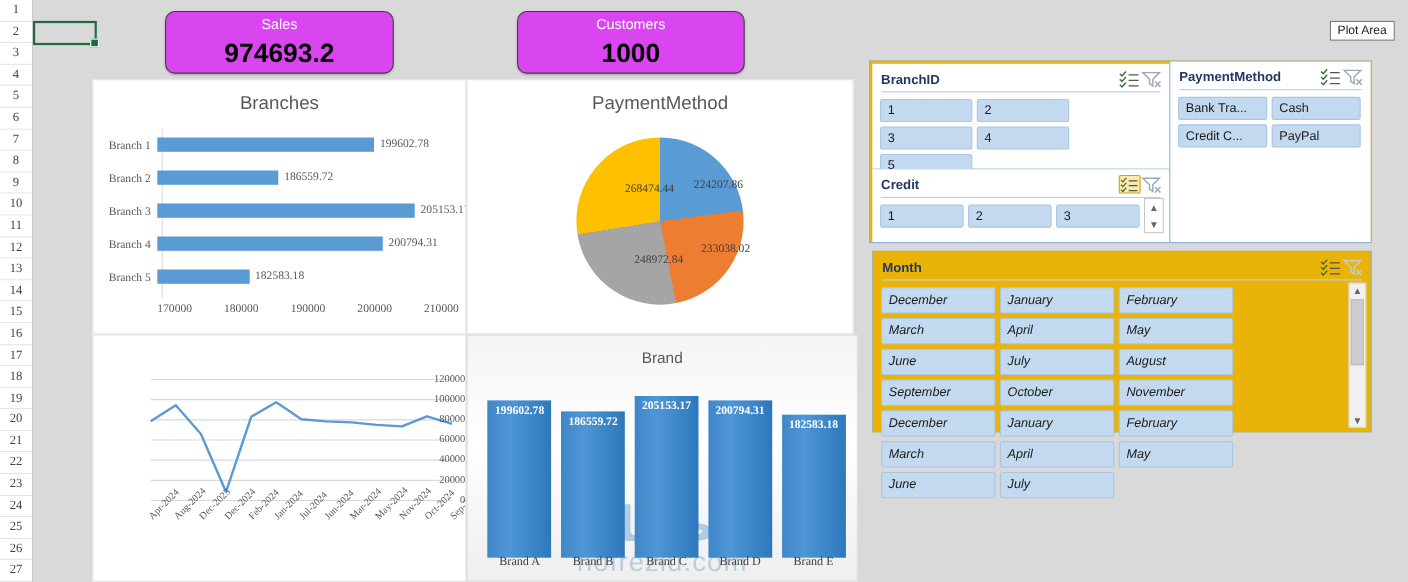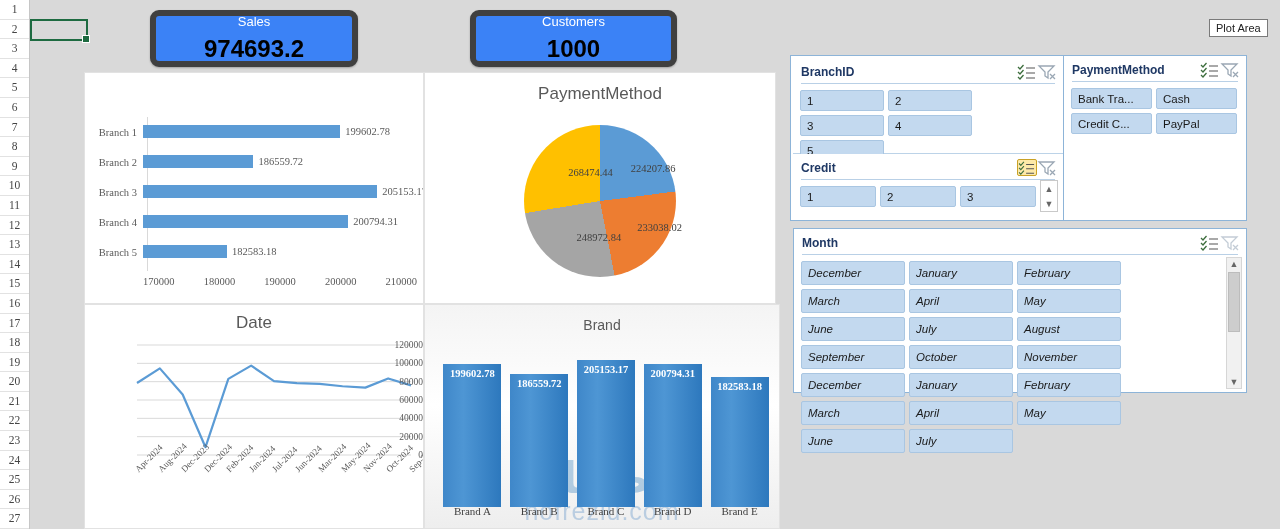--- a/index.html
+++ b/index.html
@@ -36,22 +36,22 @@
   #active-cell:after{
     content:""; position:absolute; right:-4px; bottom:-4px;
     width:6px; height:6px; background:#1e6b41;
     border:1px solid #ffffff;
   }
 
   
   .kpi {
     position:absolute;
     border-radius:9px;
-    background:#3b82f6;
-    border:6px solid #404040;
+    background:#d946ef;
+    border:1px solid #404040;
     box-shadow:0 1px 2px rgba(0,0,0,.25);
     display:flex; flex-direction:column;
     align-items:center; justify-content:center;
     z-index:4;
   }
   .kpi-title { color:#ffffff; font-size:13px; margin-bottom:6px; }
   .kpi-value { color:#000000; font-size:24px; font-weight:bold; }
   #kpi-sales    { left:150px; top:10px; width:208px; height:57px; }
   #kpi-customers{ left:470px; top:10px; width:207px; height:57px; }
 
@@ -159,21 +159,21 @@
   }
   #brand-cats {
     position:absolute; left:14px; right:6px; top:200px;
     display:flex; justify-content:space-around; z-index:2;
   }
   .col-cat { width:64px; text-align:center; font-size:11px; color:#404040;
              font-family:"Liberation Serif", serif; }
 
   
   .slicer-group {
-    position:absolute; background:#ffffff;
+    position:absolute; background:#eab308;
     border:1px solid #8db4d8; z-index:5;
   }
   #slicer-panel-top { left:790px; top:55px; width:457px; height:166px; }
   #slicer-month     { left:793px; top:228px; width:454px; height:165px; }
 
   .slicer {
     position:absolute; background:#ffffff;
     border:1px solid #a8c6e0;
   }
   #slicer-branchid { left:2px;   top:2px;   width:270px; height:96px; border:none; border-bottom:1px solid #bcd3e8; }
@@ -282,20 +282,21 @@
 <div class="kpi" id="kpi-sales">
   <div class="kpi-title">Sales</div>
   <div class="kpi-value">974693.2</div>
 </div>
 <div class="kpi" id="kpi-customers">
   <div class="kpi-title">Customers</div>
   <div class="kpi-value">1000</div>
 </div>
 
 <div class="panel" id="panel-branches">
+  <div class="panel-title">Branches</div>
   <div class="vaxis-line"></div>
   <div class="hbar-rows" id="branches-rows">
       <div class="hbar-row">
         <div class="hbar-cat">Branch 1</div>
         <div class="hbar-track">
           <div class="hbar-fill" style="width: 70.4828%;"></div>
           <div class="hbar-lbl" style="left: 70.4828%;">199602.78</div>
         </div>
       </div>
       <div class="hbar-row">
@@ -341,21 +342,20 @@
   <div id="pie-wrap">
     <div id="pie" style="background: conic-gradient(rgb(91, 155, 213) 0deg, rgb(91, 155, 213) 82.8105deg, rgb(237, 125, 49) 82.8105deg, rgb(237, 125, 49) 168.882deg, rgb(165, 165, 165) 168.882deg, rgb(165, 165, 165) 260.84deg, rgb(255, 192, 0) 260.84deg, rgb(255, 192, 0) 360deg);"></div>
   <div class="pie-lbl" style="left: 105.101px; top: 42.9978px; transform: translate(-50%, -50%);">224207.86</div>
       <div class="pie-lbl" style="left: 111.666px; top: 101.767px; transform: translate(-50%, -50%);">233038.02</div>
       <div class="pie-lbl" style="left: 50.8501px; top: 112.104px; transform: translate(-50%, -50%);">248972.84</div>
       <div class="pie-lbl" style="left: 42.5022px; top: 47.4711px; transform: translate(-50%, -50%);">268474.44</div>
     </div>
 </div>
 
 <div class="panel" id="panel-date">
-  <div class="panel-title">Date</div>
   <div id="date-plot"><svg width="340" height="120">
         <line x1="52" x2="326" y1="6" y2="6" stroke="#d9d9d9" stroke-width="1"></line>
         <line x1="52" x2="326" y1="24.333333333333332" y2="24.333333333333332" stroke="#d9d9d9" stroke-width="1"></line>
         <line x1="52" x2="326" y1="42.666666666666664" y2="42.666666666666664" stroke="#d9d9d9" stroke-width="1"></line>
         <line x1="52" x2="326" y1="61" y2="61" stroke="#d9d9d9" stroke-width="1"></line>
         <line x1="52" x2="326" y1="79.33333333333333" y2="79.33333333333333" stroke="#d9d9d9" stroke-width="1"></line>
         <line x1="52" x2="326" y1="97.66666666666667" y2="97.66666666666667" stroke="#d9d9d9" stroke-width="1"></line>
         <line x1="52" x2="326" y1="116" y2="116" stroke="#d9d9d9" stroke-width="1"></line>
         <polyline points="52,44.041666666666664 74.83333333333333,29.375000000000004 97.66666666666666,55.49999999999999 120.5,108.20833333333334 143.33333333333331,39.91666666666667 166.16666666666669,26.625 189,42.208333333333336 211.83333333333334,44.041666666666664 234.66666666666666,44.95833333333333 257.5,47.25 280.33333333333337,48.62499999999999 303.16666666666663,39.458333333333336 326,46.333333333333336" fill="none" stroke="#5b9bd5" stroke-width="2.2" stroke-linejoin="round"></polyline>
       </svg><div class="ylbl" style="top: 6px; width: 46px;">120000</div><div class="ylbl" style="top: 24.3333px; width: 46px;">100000</div><div class="ylbl" style="top: 42.6667px; width: 46px;">80000</div><div class="ylbl" style="top: 61px; width: 46px;">60000</div><div class="ylbl" style="top: 79.3333px; width: 46px;">40000</div><div class="ylbl" style="top: 97.6667px; width: 46px;">20000</div><div class="ylbl" style="top: 116px; width: 46px;">0</div></div>

